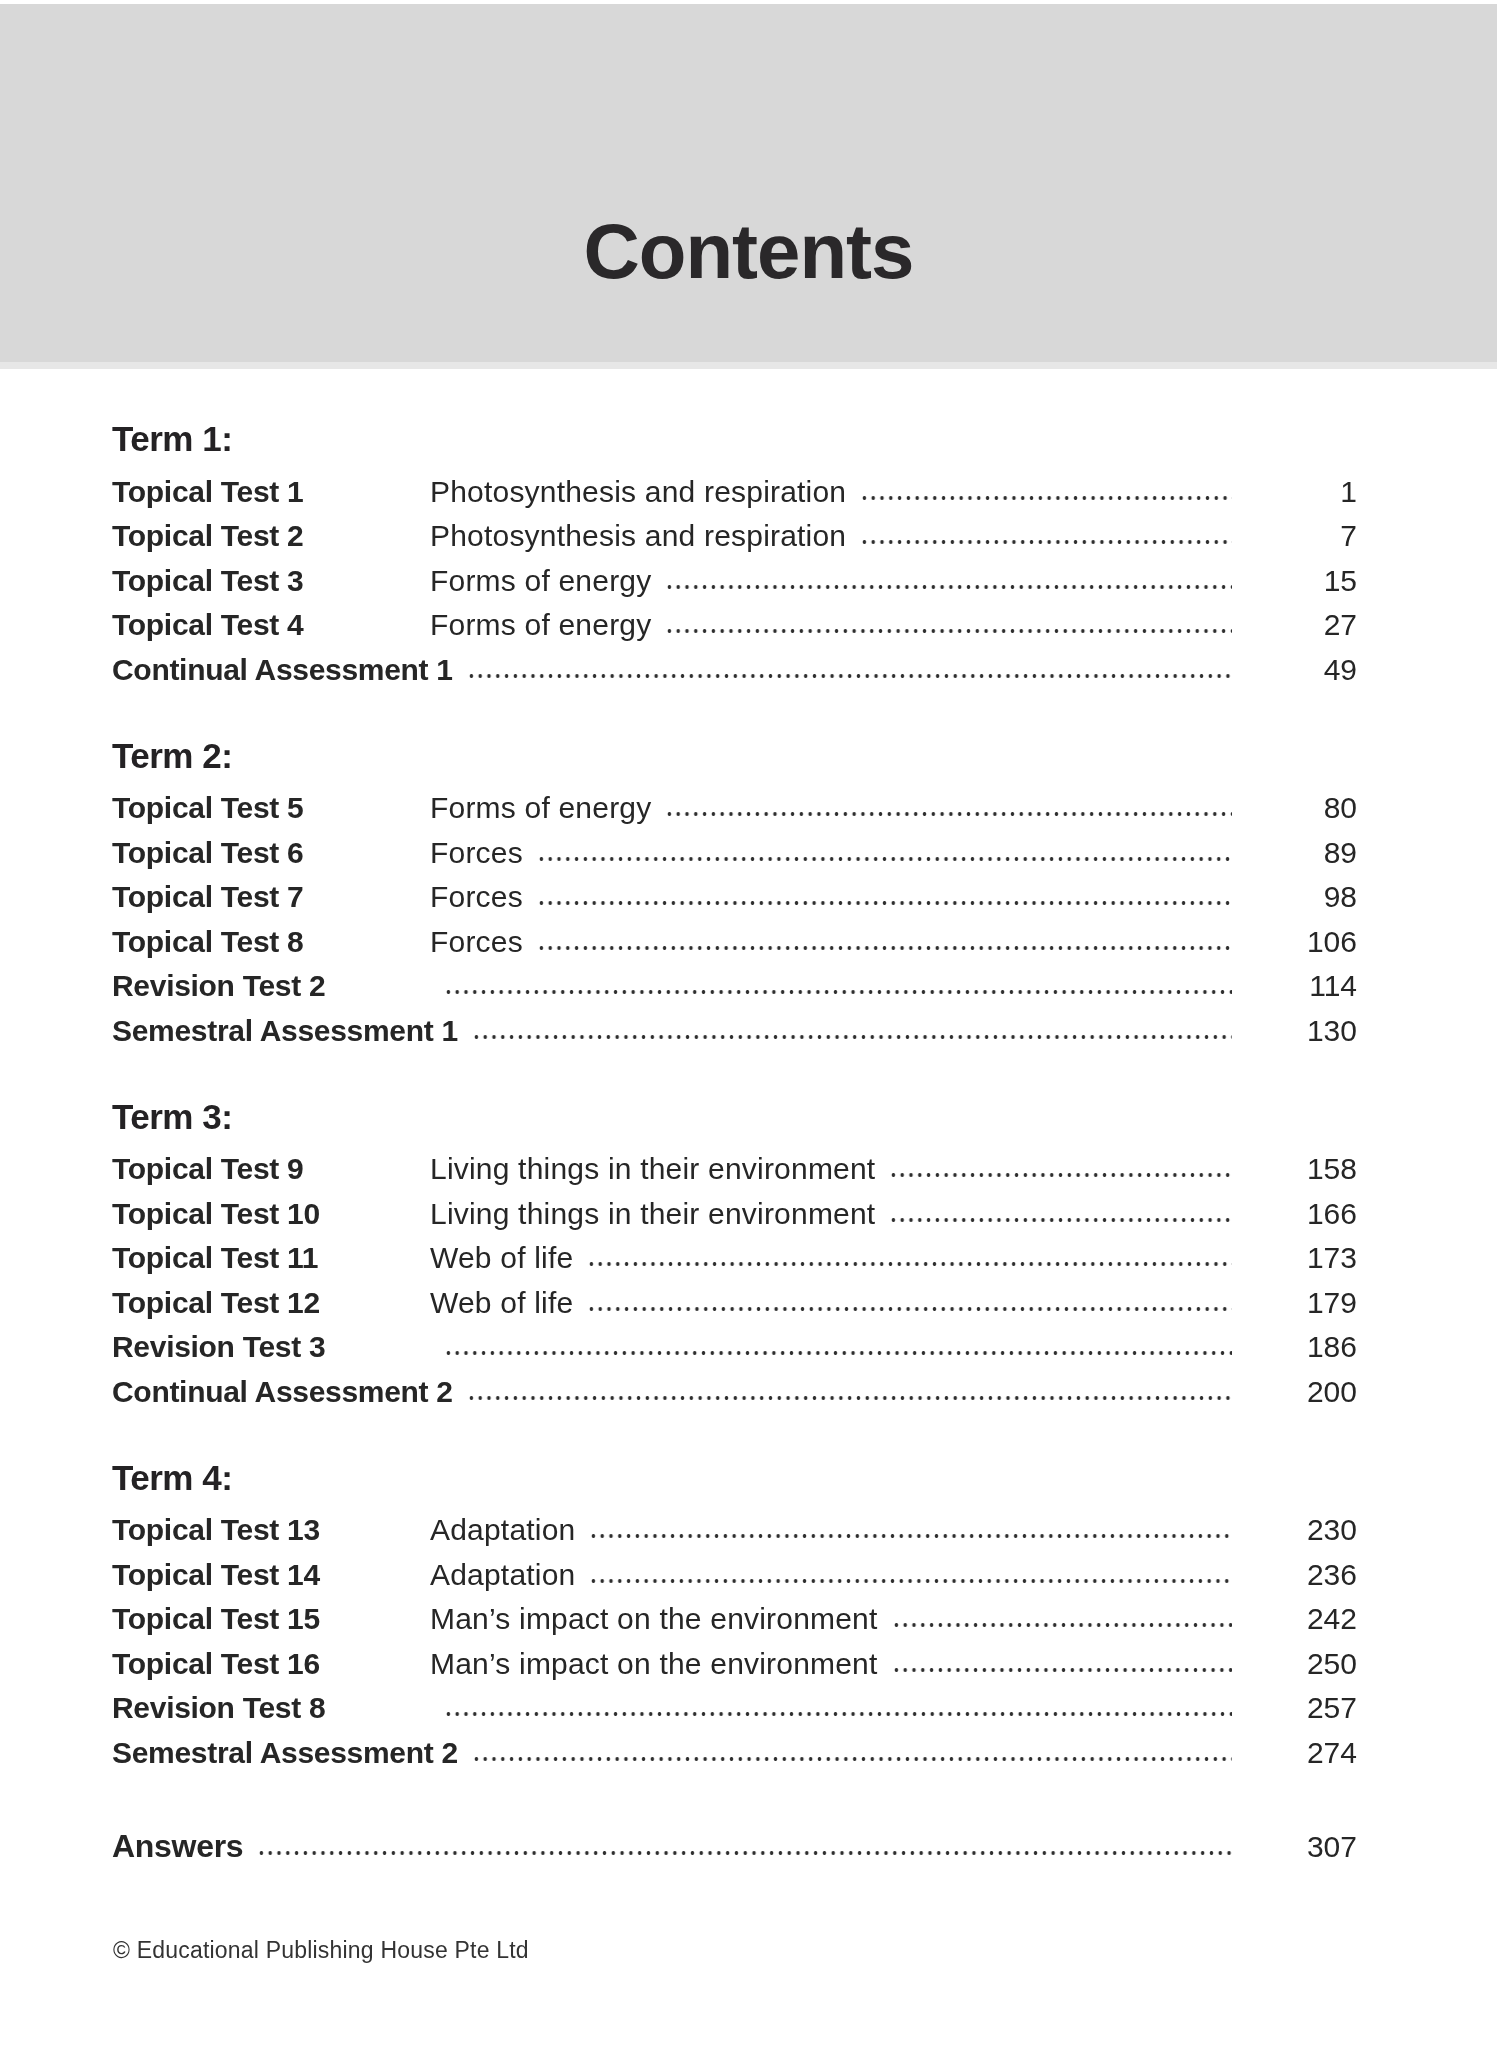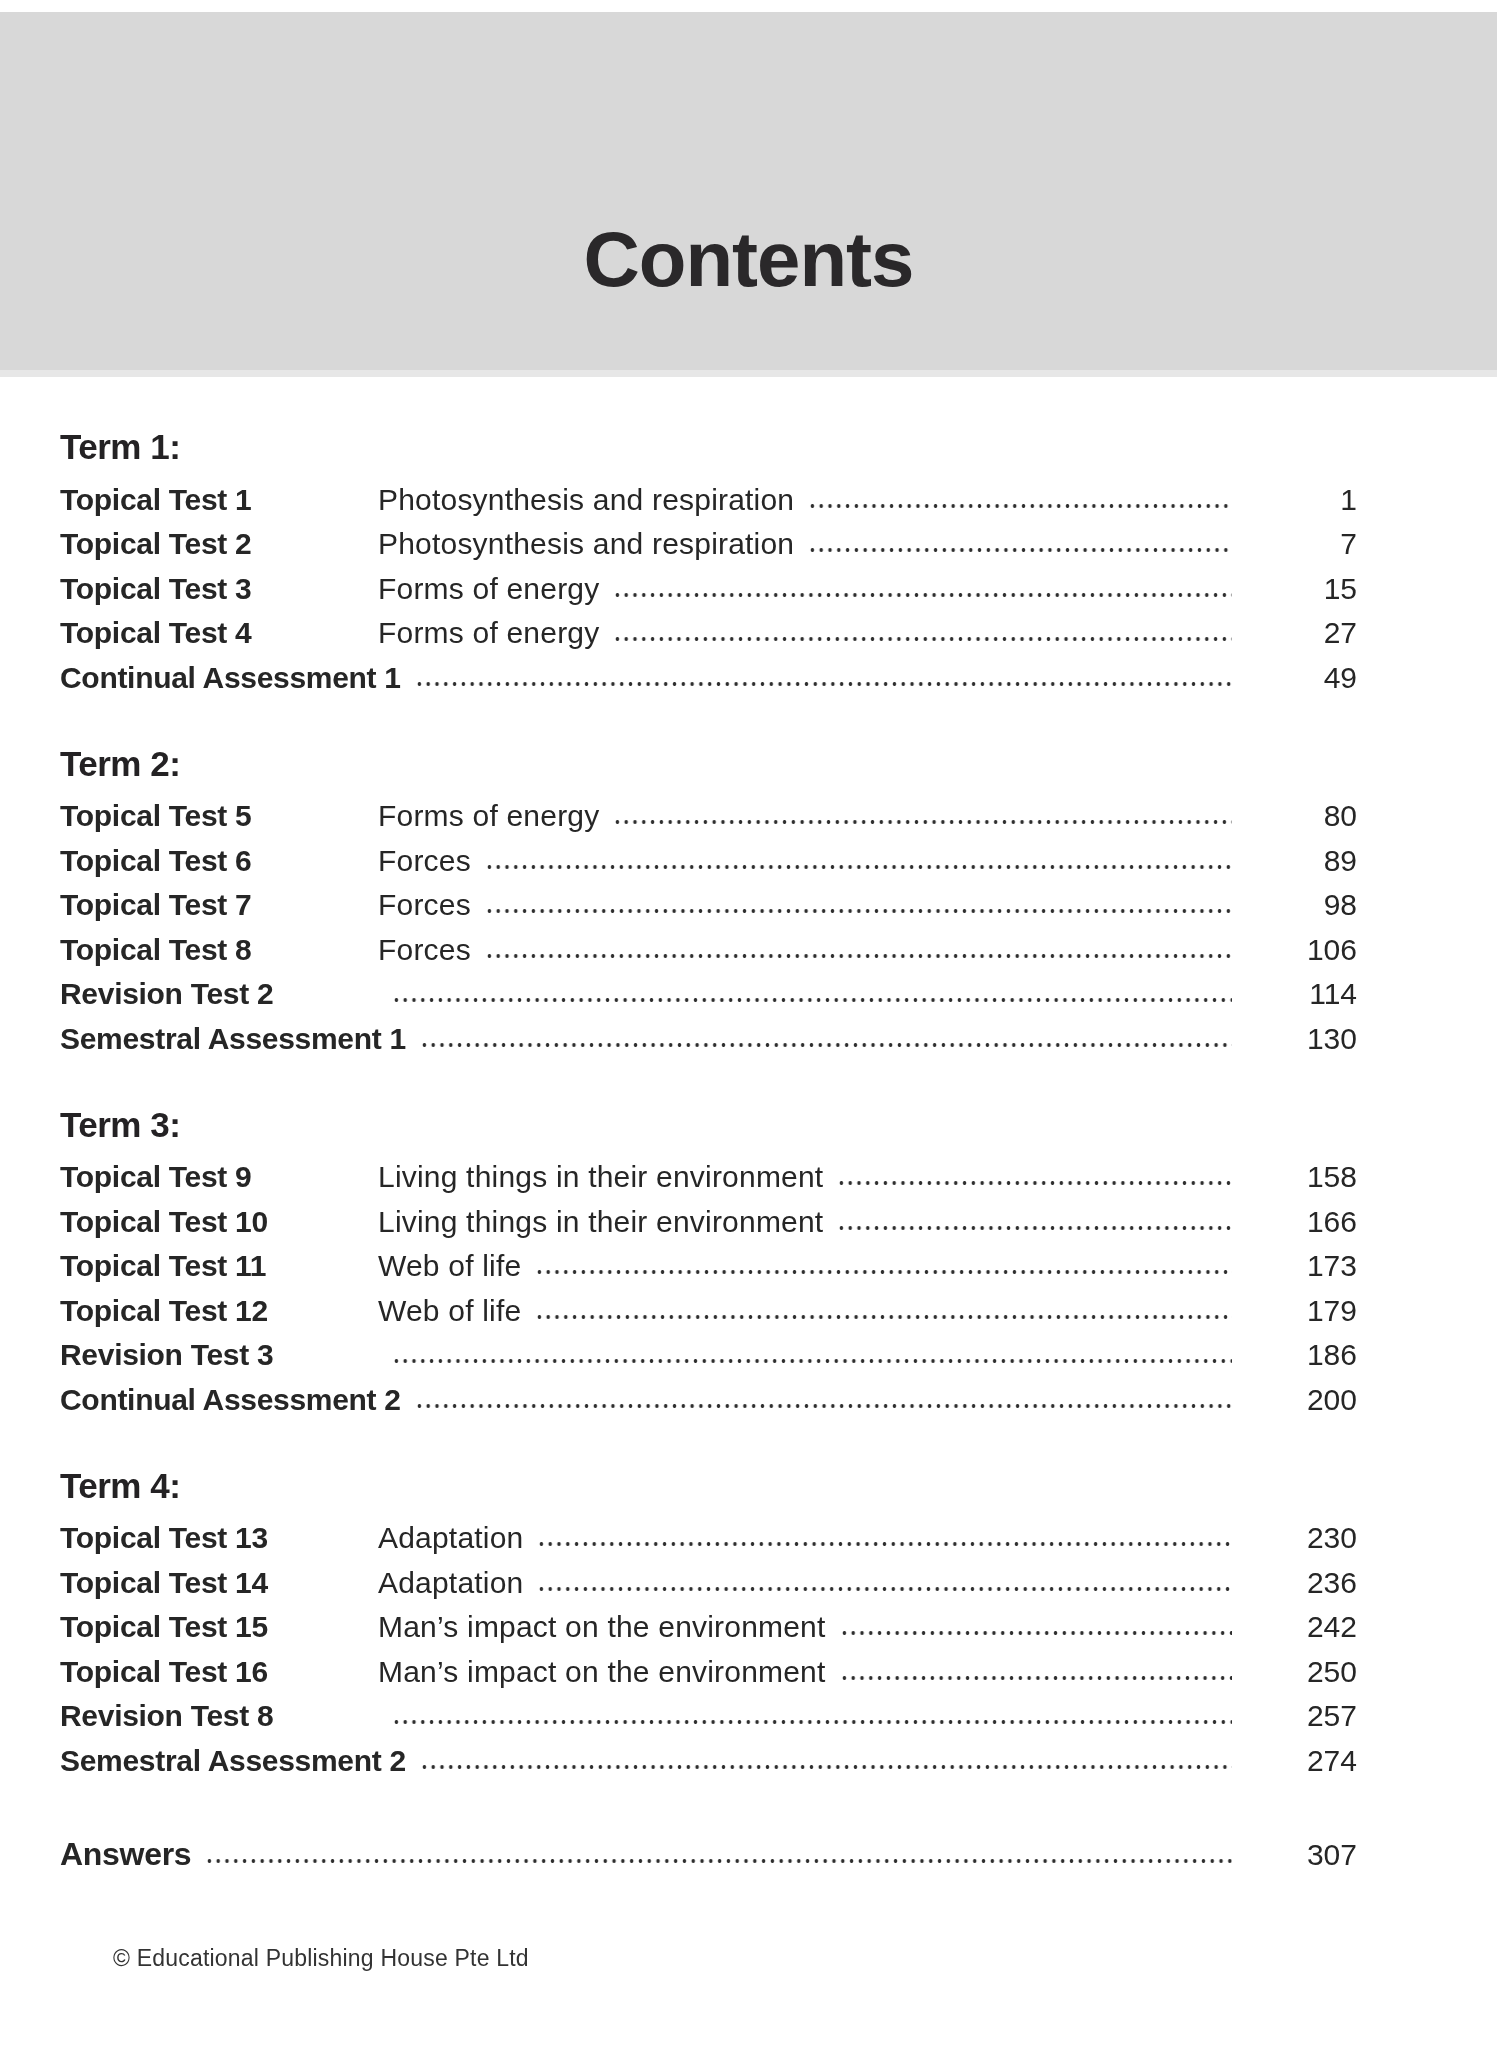--- a/index.html
+++ b/index.html
@@ -18,30 +18,30 @@
     overflow: hidden;
     position: relative;
   }
   .band {
     height: 358px;
     background: var(--band-gray);
     border-bottom: 7px solid var(--band-edge);
     text-align: center;
   }
   .page-title {
-    margin: 12px;
+    margin: 4px;
     padding-top: 208px;
     font-size: 78px;
     line-height: 1;
     font-weight: 800;
     letter-spacing: -1px;
     color: #2a282a;
   }
   .toc {
-    margin: 52px 140px 0 60px; 
+    margin: 52px 140px 0 112px; 
   }
   .toc-section { margin-bottom: 50px; }
   .section-heading {
     margin: 0 0 9px 0;
     font-size: 35px;
     line-height: 35px;
     font-weight: 800;
     letter-spacing: -0.5px;
     color: #242224;
   }

